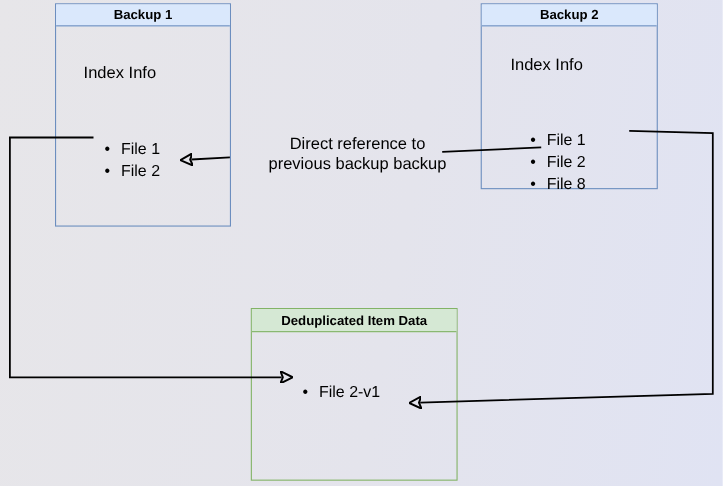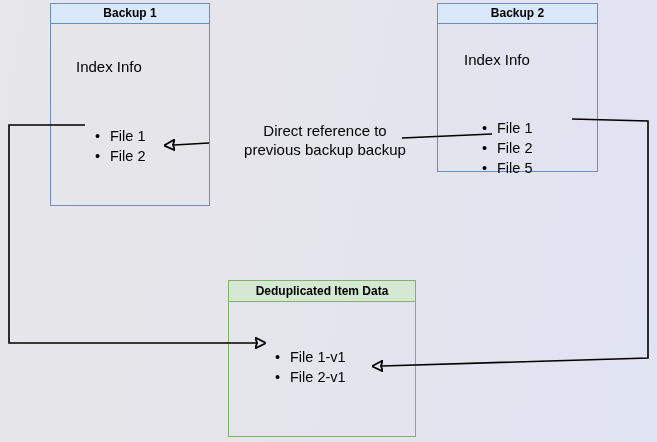--- a/index.html
+++ b/index.html
@@ -101,33 +101,30 @@
     <div class="node-body">
       <div class="subtitle" style="left:26px; top:27px;">Index Info</div>
       <div class="file-list" style="left:44px; top:82px;">
         <div class="file-item">
             <span>File 1</span>
           </div>
         <div class="file-item">
             <span>File 2</span>
           </div>
         <div class="file-item">
-            <span>File 5</span>
+            <span>File 8</span>
           </div>
       </div>
     </div>
   </div>
 
   <div class="node green" style="left:228px; top:280px; width:188px; height:157px;">
     <div class="node-header">Deduplicated Item Data</div>
     <div class="node-body">
       <div class="file-list" style="left:46px; top:33px;">
-        <div class="file-item">
-            <span>File 1-v1</span>
-          </div>
         <div class="file-item">
             <span>File 2-v1</span>
           </div>
       </div>
     </div>
   </div>
 
   <div class="edge-label">
     <div>Direct reference to</div>
     <div>previous backup backup</div>

